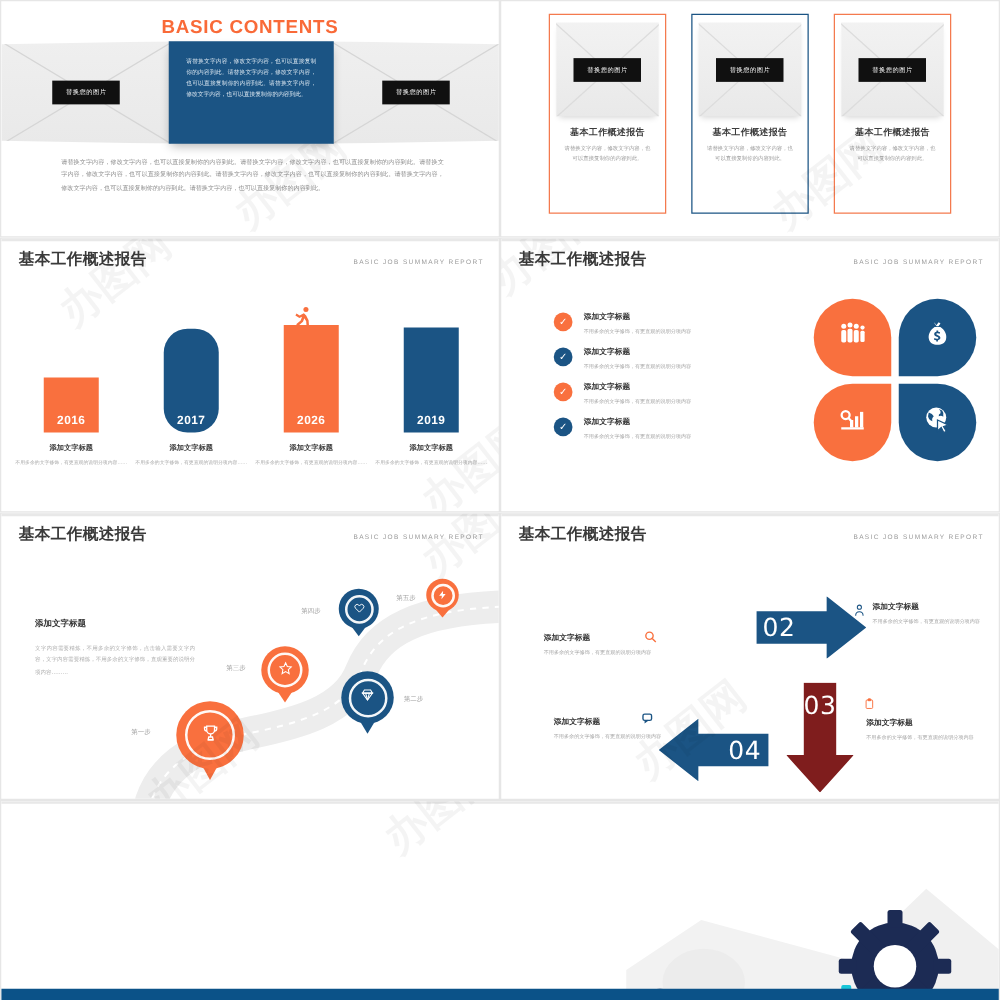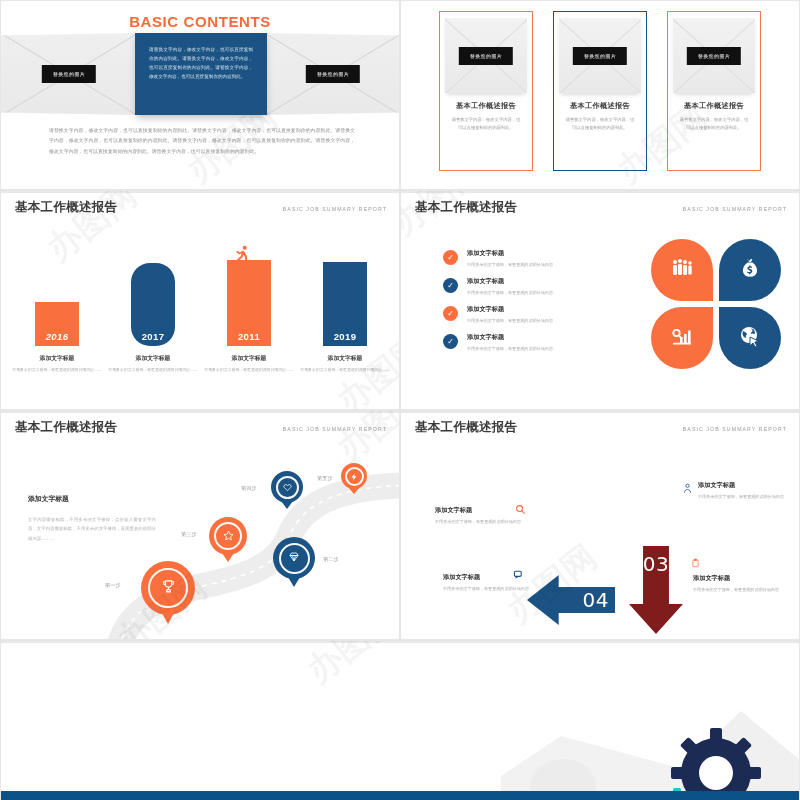--- a/index.html
+++ b/index.html
@@ -290,32 +290,32 @@
 
   <div class="slide" id="s3">
     <div class="head-rule"></div>
     <div class="slide-head">
       <div class="slide-title">基本工作概述报告</div>
       <div class="slide-sub">BASIC JOB SUMMARY REPORT</div>
     </div>
 
     <div class="bars">
       <div class="bar-col" style="left:14px;">
-        <div class="bar o" style="height:44px;font-style:italic;">
+        <div class="bar o" style="height:44px;">
           <span>2016</span>
         </div>
       </div>
       <div class="bar-col" style="left:110px;">
         <div class="bar b" style="height:83px;border-radius:19px;">
           <span>2017</span>
         </div>
       </div>
       <div class="bar-col" style="left:206px;">
         <div class="bar o" style="height:86px;">
-          <span>2011</span>
+          <span>2026</span>
         </div>
       </div>
       <div class="bar-col" style="left:302px;">
         <div class="bar b" style="height:84px;">
           <span>2019</span>
         </div>
       </div>
     </div>
 
     <div class="runner">
@@ -544,20 +544,23 @@
       <div class="t">添加文字标题</div>
       <div class="d">不用多余的文字修饰，有更直观的说明分项内容</div>
     </div>
     <div class="ar-icon" style="left:114px; top:93px; color:#f9703e;">
       <svg width="11" height="11" viewBox="0 0 24 24" fill="none" stroke="#f9703e" stroke-width="2.4">
         <circle cx="10" cy="10" r="6.4"></circle>
           <line x1="14.8" y1="14.8" x2="21" y2="21"></line>
       </svg>
     </div>
 
+    <div class="arrow-right" style="left:204px; top:66px;">
+      <span class="anum">02</span>
+    </div>
     <div class="ar-icon" style="left:281px; top:71px;">
       <svg width="11" height="13" viewBox="0 0 24 24" fill="none" stroke="#1b5484" stroke-width="1.8">
         <circle cx="12" cy="6" r="3.6"></circle>
           <path d="M5.5 21c0-4 2.9-7 6.5-7s6.5 3 6.5 7"></path>
       </svg>
     </div>
     <div class="ar-blk" style="left:297px; top:70px;">
       <div class="t">添加文字标题</div>
       <div class="d">不用多余的文字修饰，有更直观的说明分项内容</div>
     </div>

